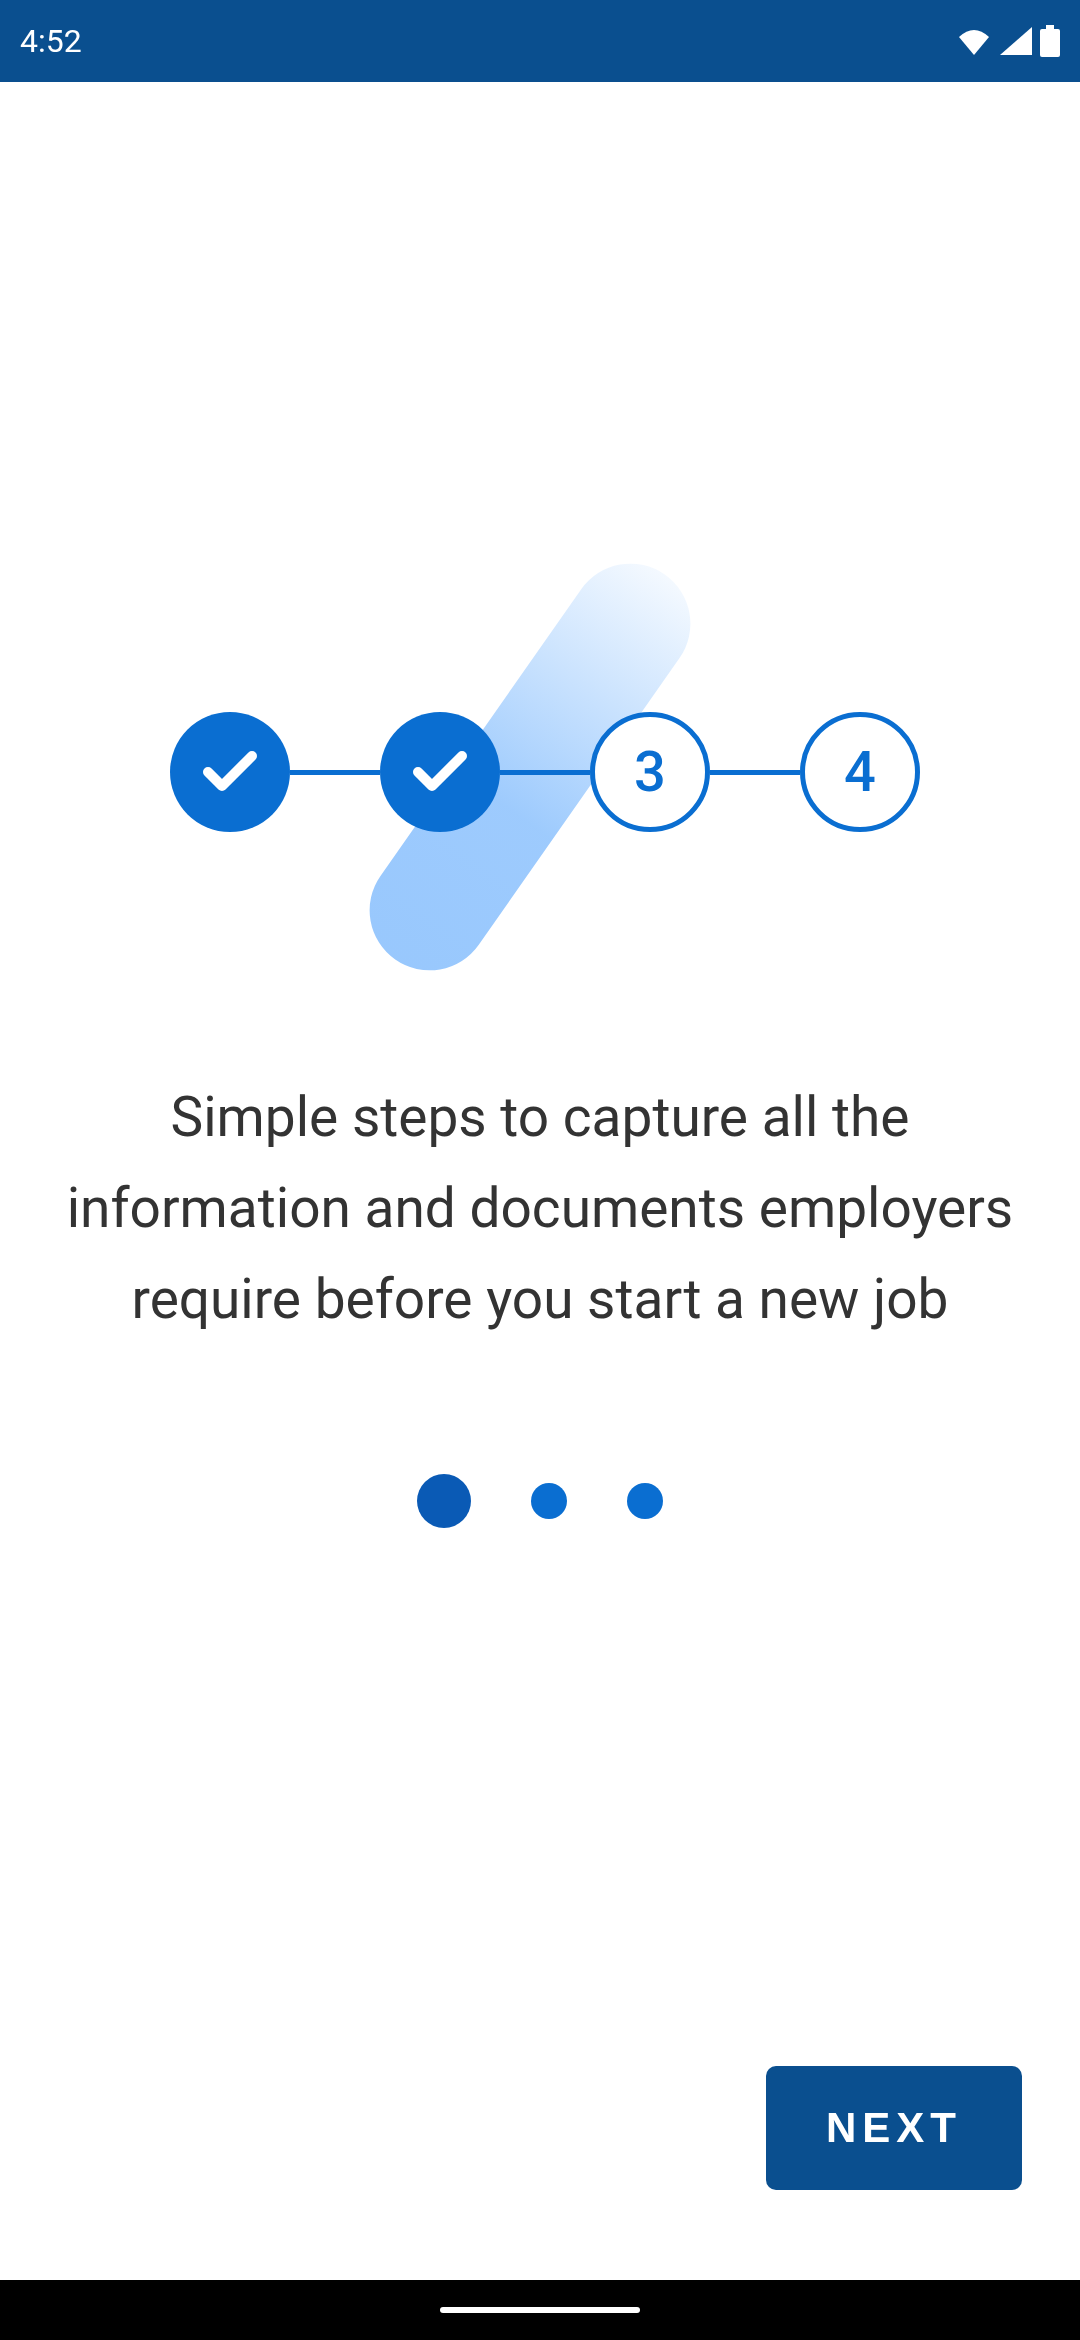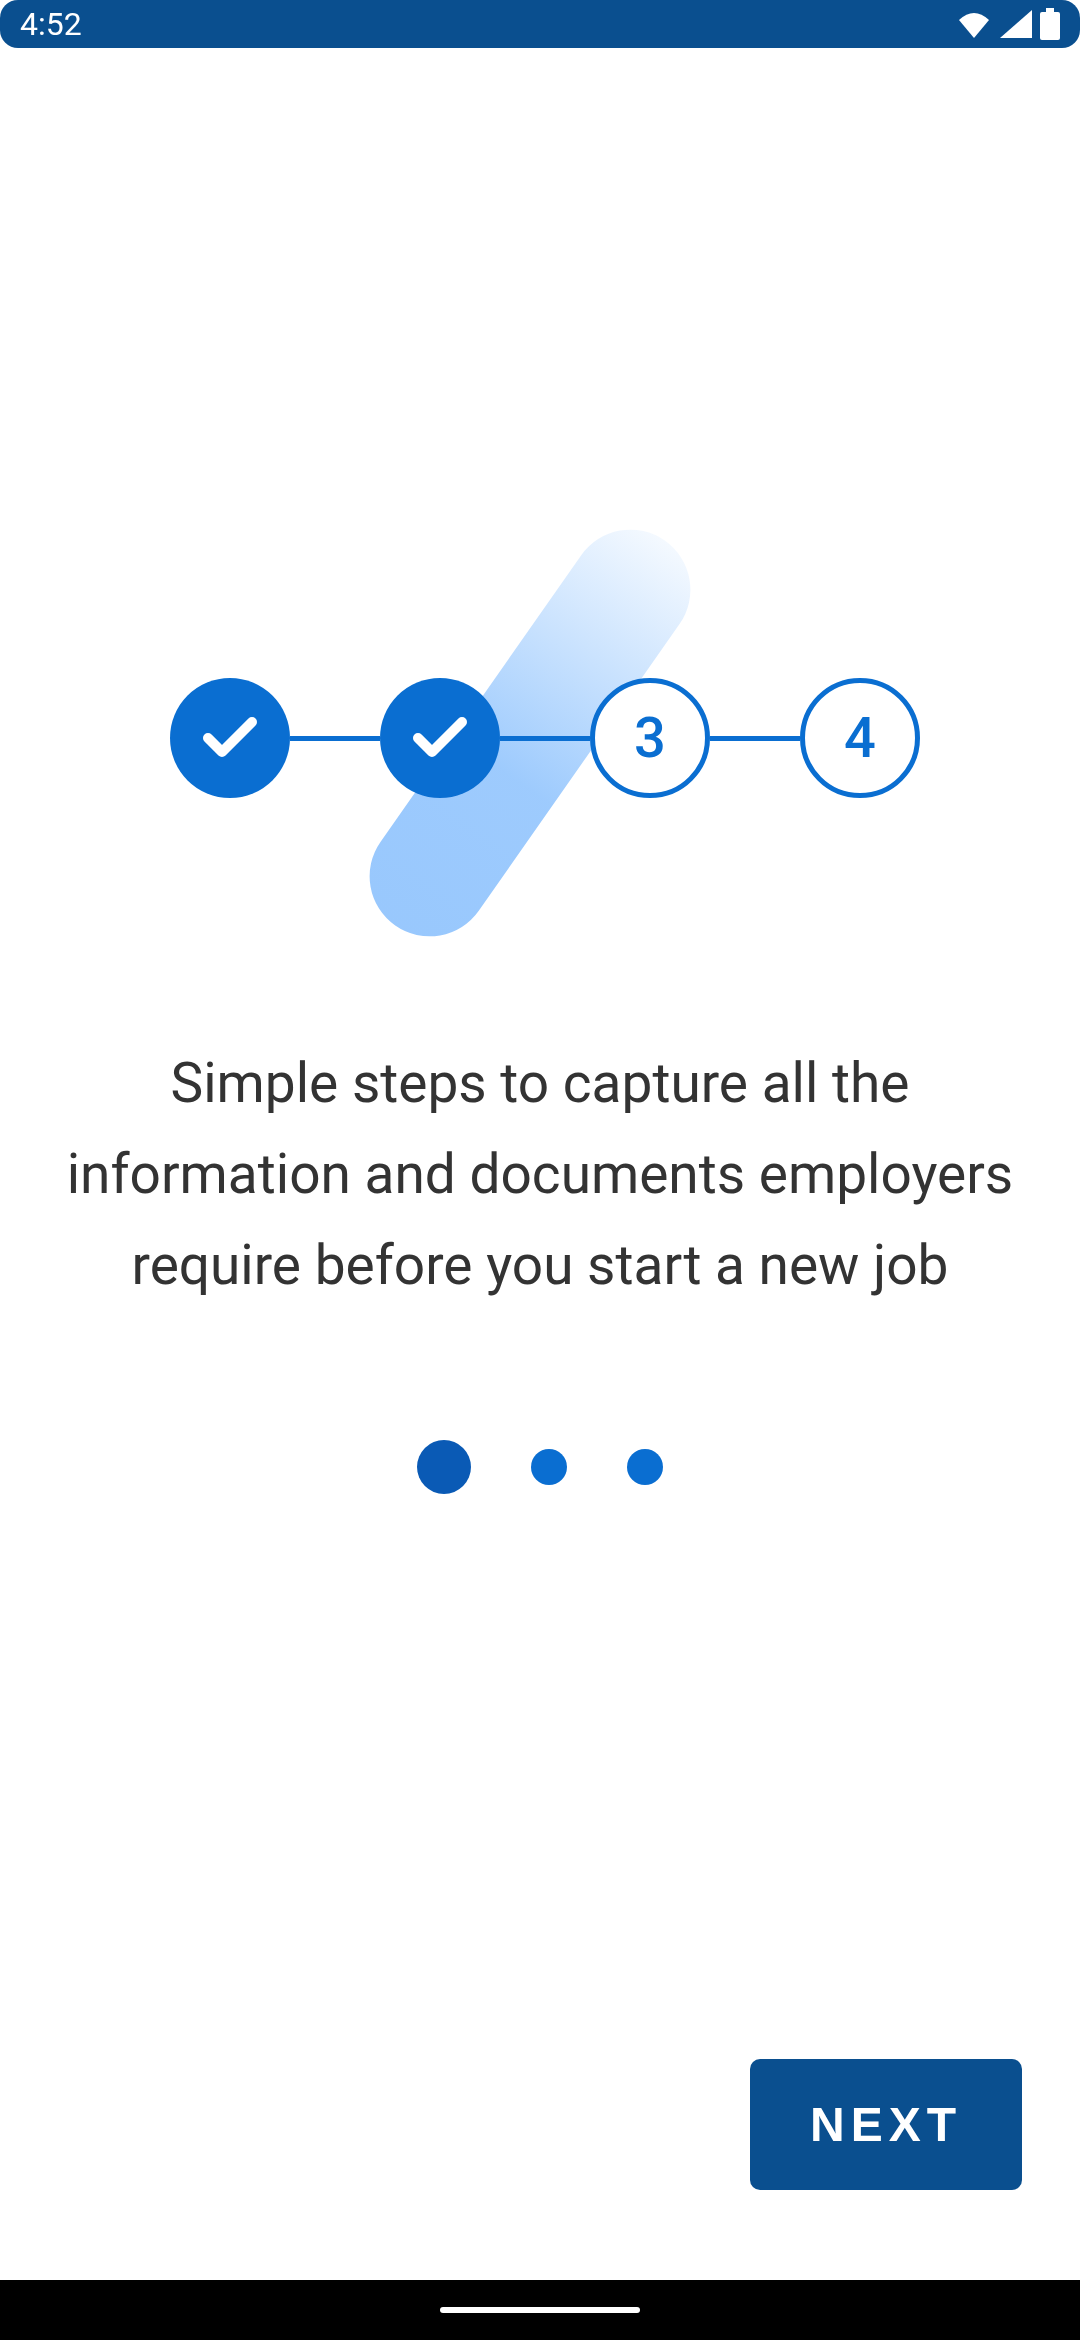--- a/index.html
+++ b/index.html
@@ -10,28 +10,27 @@
     body {
       width: 1080px;
       height: 2340px;
       font-family: -apple-system, BlinkMacSystemFont, 'Segoe UI', Roboto, sans-serif;
       background: #ffffff;
       display: flex;
       flex-direction: column;
       position: relative;
     }
     .status-bar {
-      height: 48px;
+      height: 82px;
       background: #0a4f8f;
       display: flex;
       align-items: center;
       justify-content: space-between;
       padding: 0 20px;
       color: #ffffff;
-      border-radius: 18px;
     }
     .status-time {
       font-size: 32px;
       font-weight: 400;
     }
     .status-icons {
       display: flex;
       align-items: center;
       gap: 8px;
     }
@@ -123,21 +122,21 @@
     }
     .next-button {
       position: absolute;
       bottom: 150px;
       right: 58px;
       background: #0a4f8f;
       color: #ffffff;
       border: none;
       border-radius: 10px;
       padding: 38px 60px;
-      font-size: 48px;
+      font-size: 42px;
       font-weight: 600;
       letter-spacing: 6px;
       cursor: pointer;
     }
     .nav-bar {
       position: absolute;
       bottom: 0;
       left: 0;
       right: 0;
       height: 60px;

